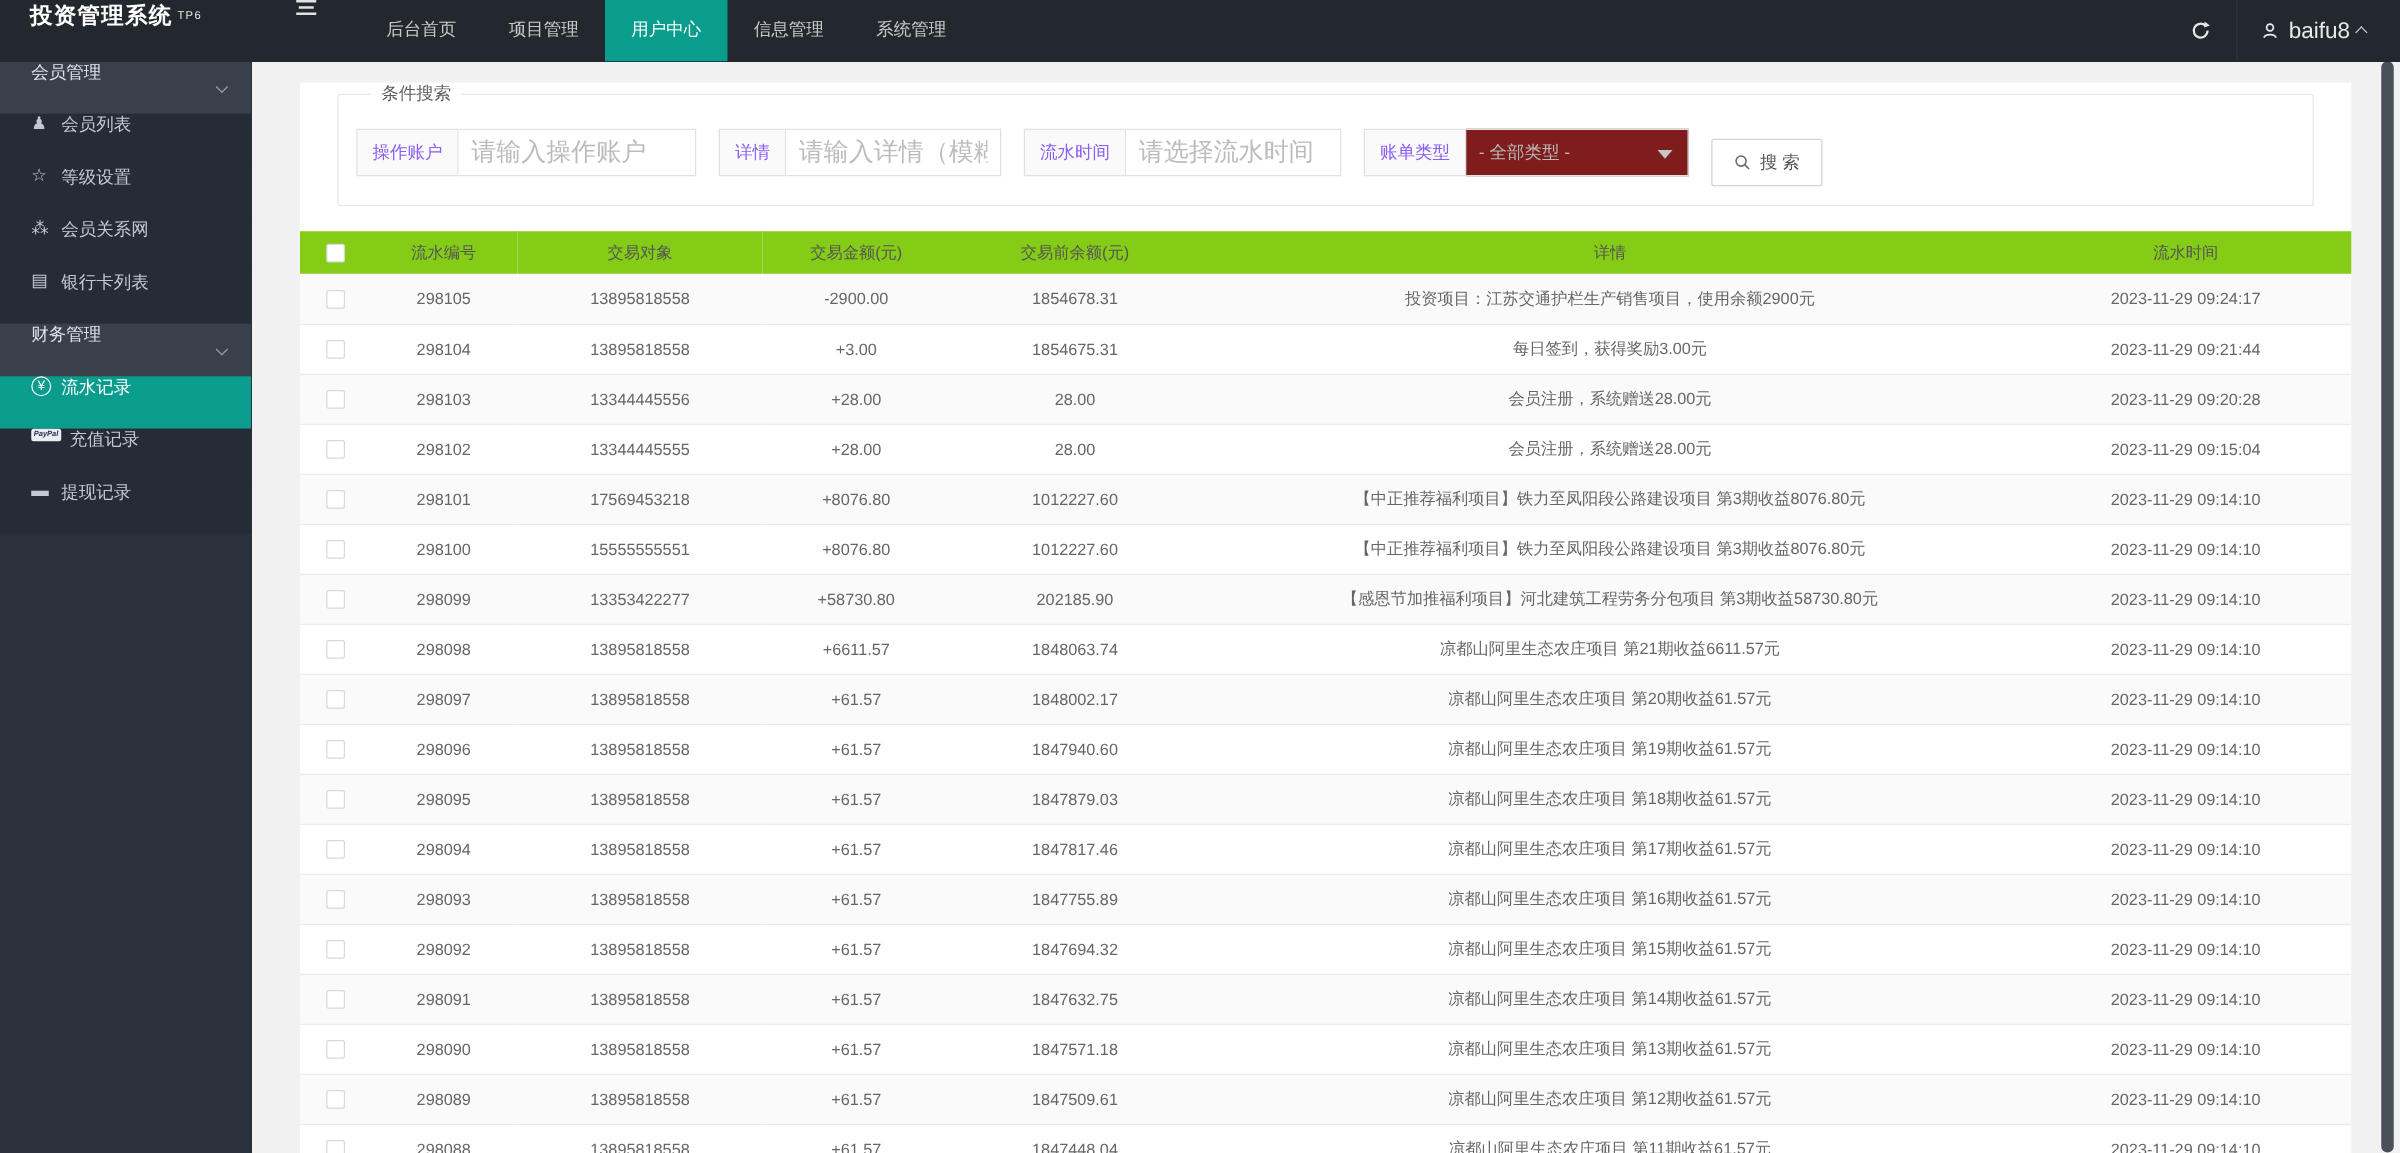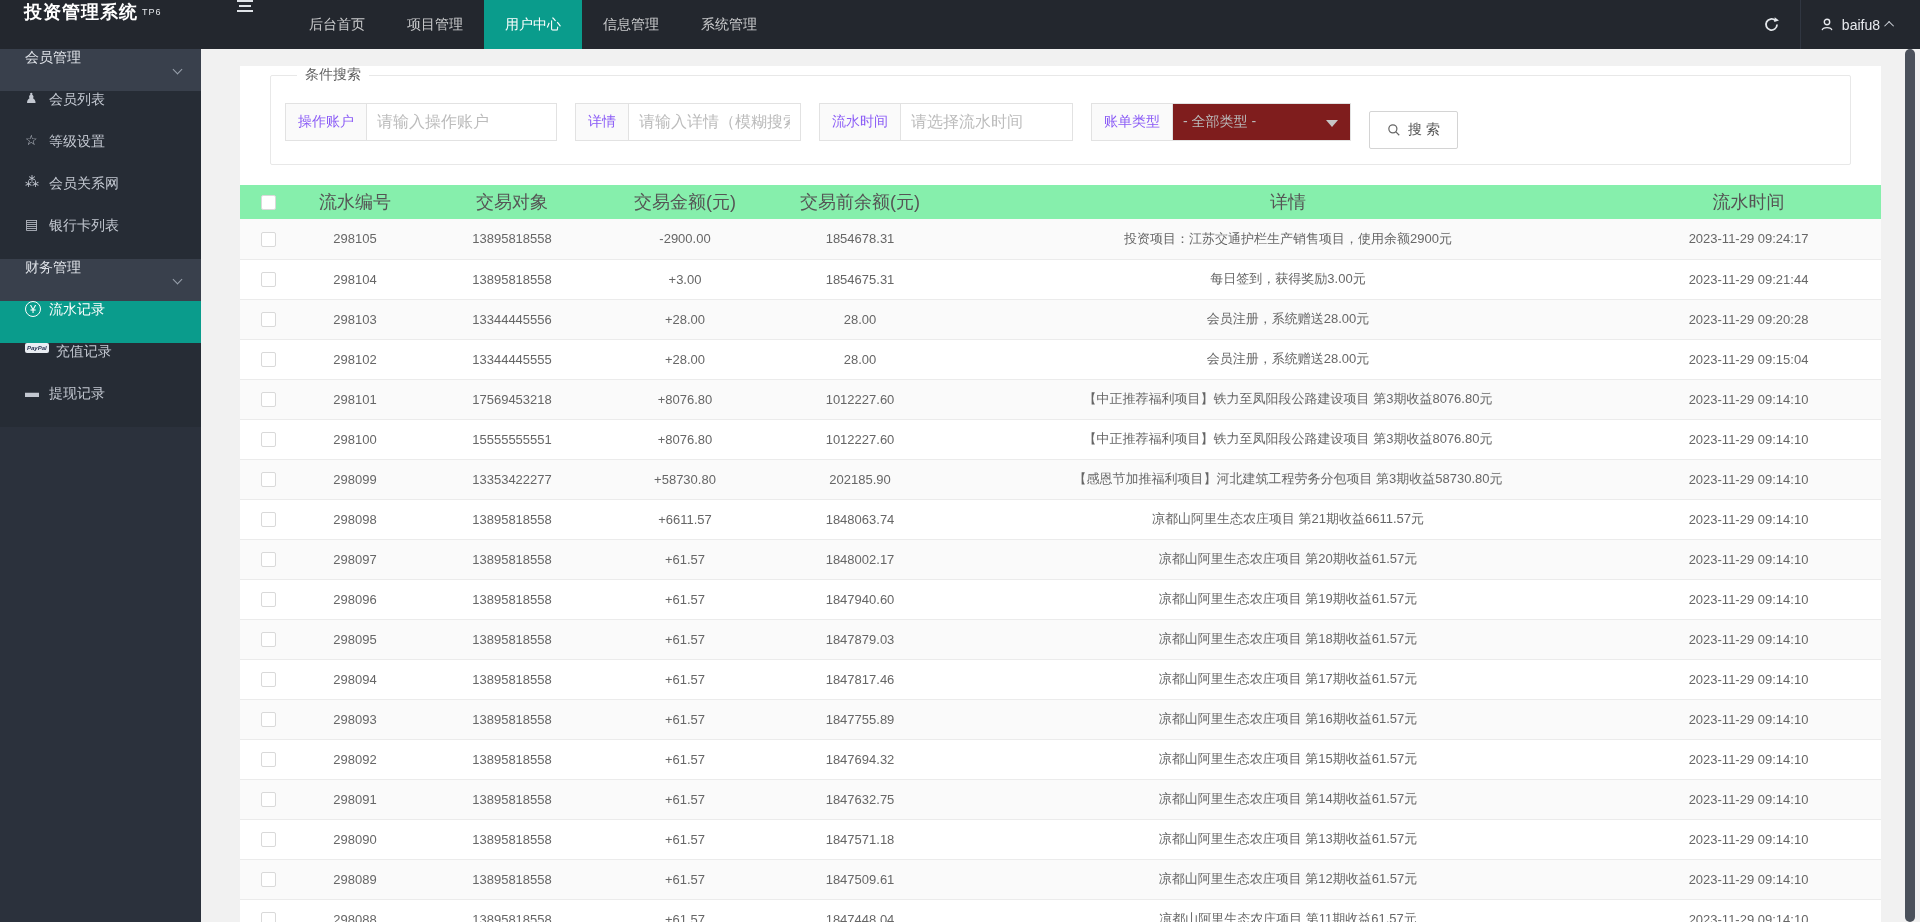--- a/index.html
+++ b/index.html
@@ -18,21 +18,21 @@
   .hamburger i:nth-child(2){ width:12px; }
   .nav-tabs { display:flex; align-items:stretch;font-family:Liberation Serif, serif; }
   .nav-tab { padding:0 21px; line-height:49px; font-size:14px; color:rgba(255,255,255,.75);
     cursor:pointer; }
   .nav-tab.active { background:#0a9c8c; color:#fff; }
   .nav-right { margin-left:auto; display:flex; align-items:center; }
   .nav-icon-btn { width:56px; height:49px; display:flex; align-items:center;
     justify-content:center; cursor:pointer; }
   .nav-divider { width:1px; height:49px; background:#303641; }
   .user-entry { display:flex; align-items:center; gap:7px; padding:0 26px 0 18px;
-    height:49px; color:#e8eaee; font-size:14px; cursor:pointer; }
+    height:49px; color:#e8eaee; font-size:18px; cursor:pointer; }
   .caret-up { width:7px; height:7px; border-left:1.5px solid #cfd3da;
     border-top:1.5px solid #cfd3da; transform:rotate(45deg) translateY(2px); }
 
   
   .sidebar { position:fixed; top:49px; left:0; width:201px; height:873px;
     background:#2b313c; overflow:hidden; }
   .side-item { position:relative; height:42px; display:flex; align-items:flex-start;
     font-size:14px; cursor:pointer; }
   .side-item.type-group { background:#39404c; color:#dfe2e8; padding-left:25px; }
   .side-item.type-item  { background:#262c35; color:#c3c8d1; padding-left:25px; }
@@ -64,39 +64,39 @@
 
   fieldset.search-set { border:1px solid #e8e8e8; border-radius:2px;
     margin:22px 30px 0; padding:11px 14px 15px; }
   fieldset.search-set legend { padding:0 8px; margin-left:12px; color:#5f5f5f;
     font-size:14px; }
   .search-row { display:flex; align-items:center; gap:18px; }
   .f-group { display:flex; align-items:stretch; height:38px; }
   .f-label { display:flex; align-items:center; padding:0 12px; border:1px solid #e2e2e2;
     background:#fafafa; color:#8b5cf6; font-size:14px; white-space:nowrap; }
   .f-input { height:38px; border:1px solid #e2e2e2; border-left:none; padding:0 10px;
-    font-size:16px; color:#333; outline:none;
+    font-size:20px; color:#333; outline:none;
     font-family:"Liberation Sans","DejaVu Sans",sans-serif; }
   .f-input::placeholder { color:#bcbcbc; }
   .w1{width:190px}.w2{width:172px}.w3{width:172px}
   .f-select { position:relative; width:178px; border:1px solid #e2e2e2; border-left:none;
     background:#7f1d1d; display:flex; align-items:center; padding:0 10px;
     color:#b9b9b9; font-size:14px; cursor:pointer; }
   .f-select .tri { position:absolute; right:12px; top:16px; width:0; height:0;
     border-left:6px solid transparent; border-right:6px solid transparent;
     border-top:7px solid #c6c6c6; }
   .search-btn { height:38px; display:flex; align-items:center; gap:7px;
     padding:0 17px; background:#fff; border:1px solid #d4d4d4; border-radius:2px;
     font-size:14px; color:#555; cursor:pointer;
     font-family:"Liberation Sans","DejaVu Sans",sans-serif;margin-top:16px; }
 
   
   .table-wrap { margin-top:20px; }
   table.flow { width:100%; border-collapse:collapse; table-layout:fixed; }
-  table.flow th { height:34px; background:#86efac; font-weight:normal; font-size:18px;
+  table.flow th { height:34px; background:#84cc16; font-weight:normal; font-size:13px;
     color:#555; text-align:center; }
   table.flow td { height:40px; font-size:13px; color:#666; text-align:center;
     border-bottom:1px solid #ebebeb; overflow:hidden; white-space:nowrap; }
   table.flow tr.stripe td { background:#fafafa; }
   col.c-cb{width:56px} col.c-serial{width:118px} col.c-acc{width:196px}
   col.c-amt{width:150px} col.c-bal{width:200px} col.c-time{width:265px}
   .cb { display:inline-block; width:15px; height:15px; border:1px solid #d9d9d9;
     border-radius:2px; background:#fff; vertical-align:middle; cursor:pointer; }
   td.neg { color:#fa4343; }
   td.pos { color:#16a316; }

